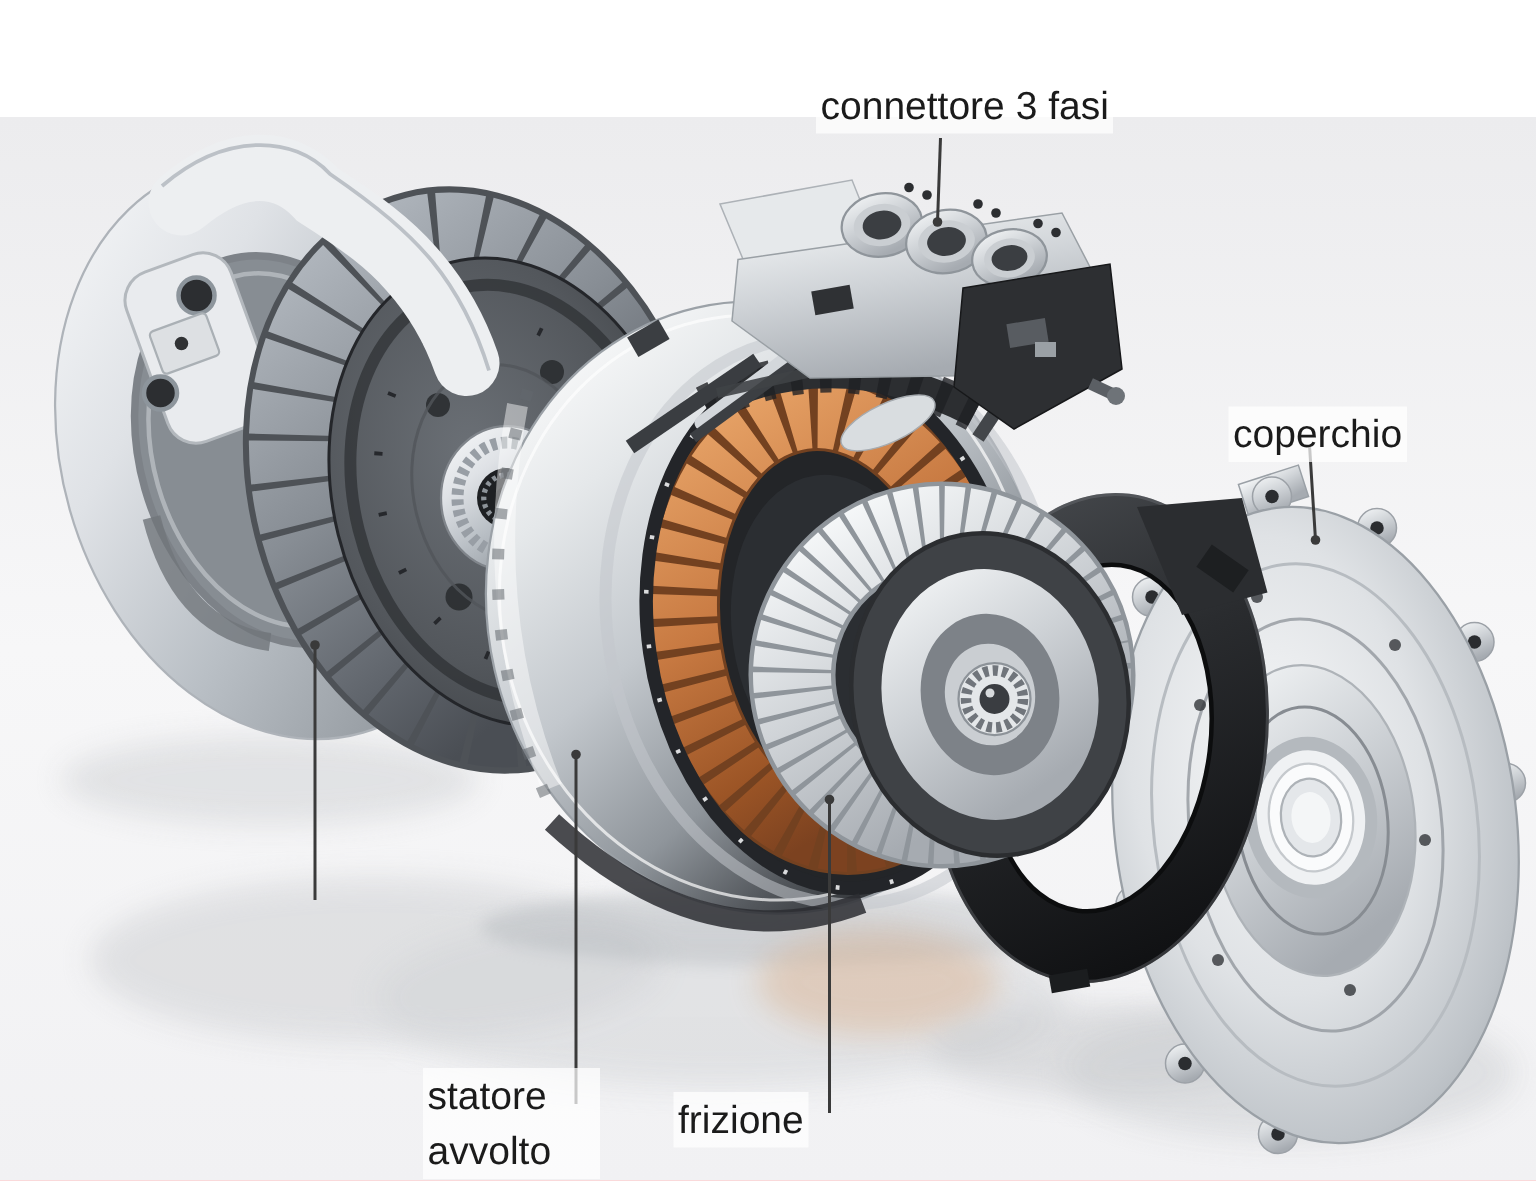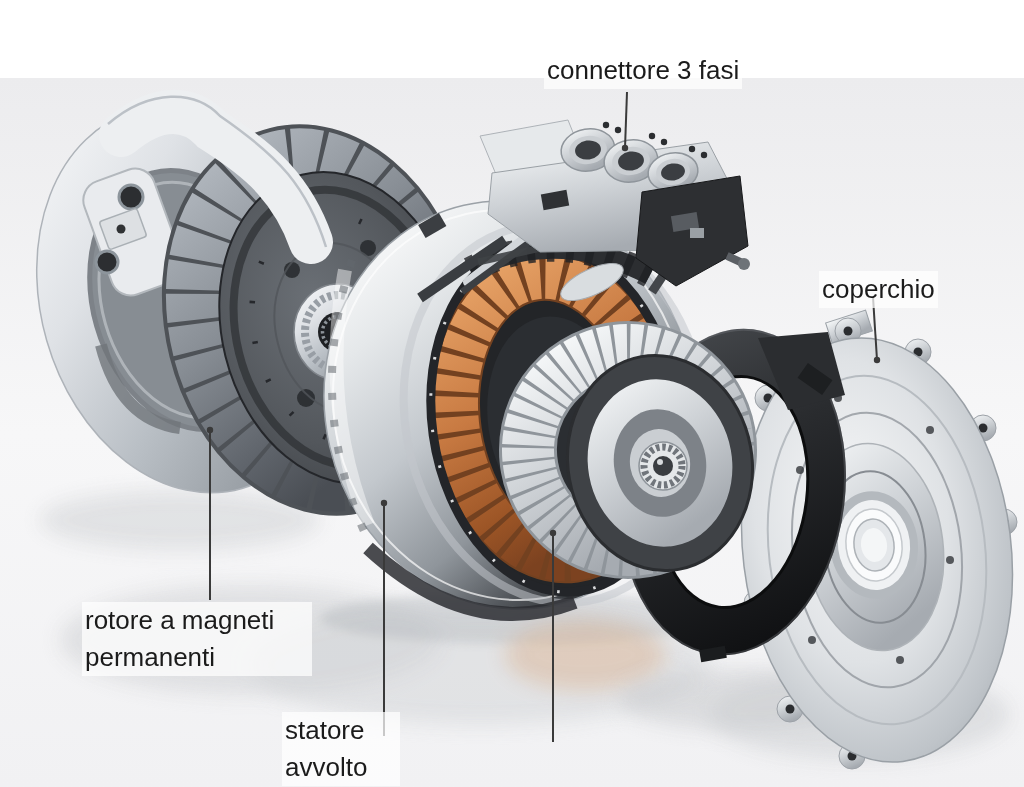--- a/index.html
+++ b/index.html
@@ -291,15 +291,15 @@
     <circle cx="210" cy="430" r="3.2" fill="#3a3a3a"></circle>
     <line x1="384" y1="503" x2="384" y2="736" stroke="#3a3a3a"></line>
     <circle cx="384" cy="503" r="3.2" fill="#3a3a3a"></circle>
     <line x1="553" y1="533" x2="553" y2="742" stroke="#3a3a3a"></line>
     <circle cx="553" cy="533" r="3.2" fill="#3a3a3a"></circle>
   </g>
 </svg>
 
   <div class="part-label lbl-connector">connettore 3 fasi</div>
   <div class="part-label lbl-cover">coperchio</div>
-  <div class="part-label lbl-rotor">rotore a magneti permanenti</div>
   <div class="part-label lbl-stator">statore avvolto</div>
+  <div class="part-label lbl-clutch">frizione</div>
 </div>
 
 </body></html>

